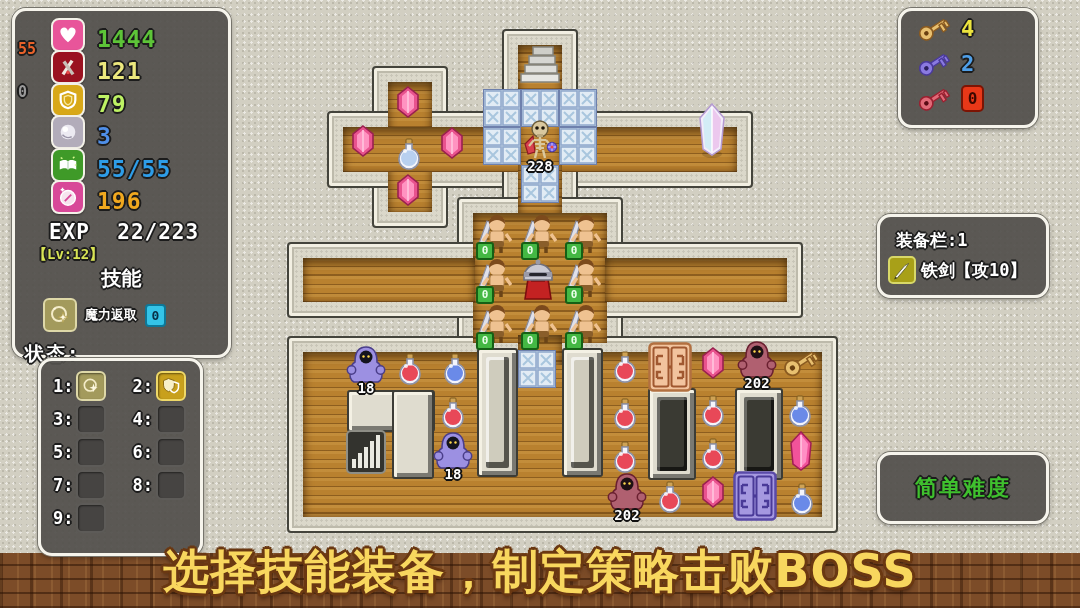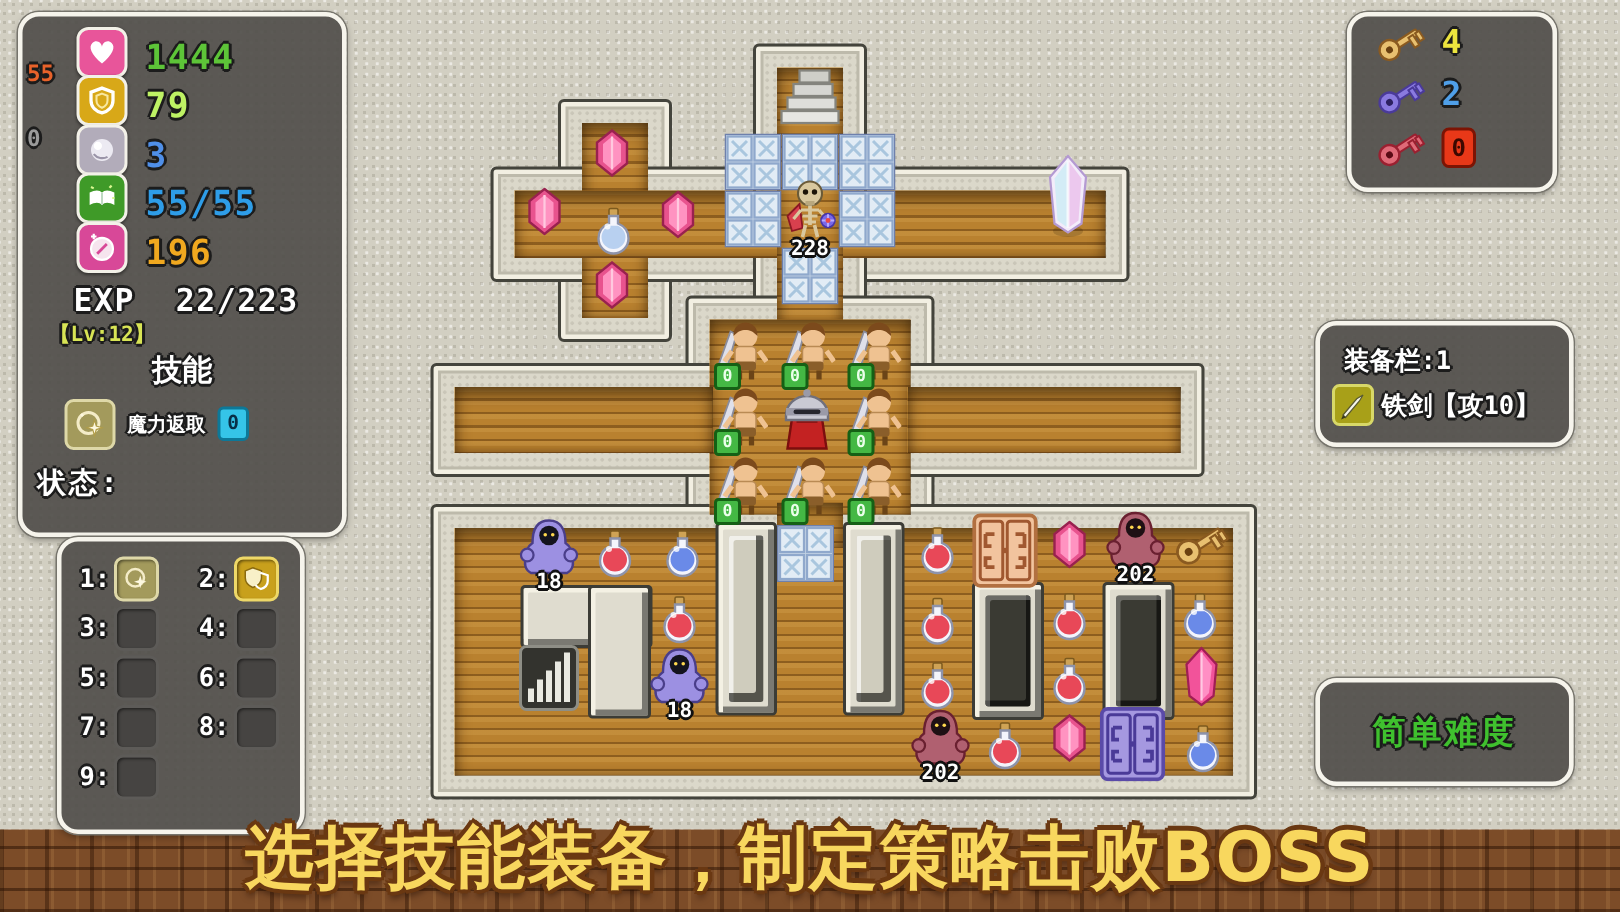--- a/index.html
+++ b/index.html
@@ -512,20 +512,30 @@
     <div style="padding-top:8px">
       <div class="srow">
         <span class="sicon" style="background:#e8559a">
           <svg width="22" height="22" viewBox="0 0 24 24">
               <path d="M12 20 C4 13 2 8 5 5 C8 2 12 5 12 8 C12 5 16 2 19 5 C22 8 20 13 12 20 Z" fill="#ffffff"></path>
             </svg>
         </span>
         <span class="sval px" style="color:#5dc438">1444</span>
       </div>
       <div class="srow">
+        <span class="sicon" style="background:#9a1220">
+          <svg width="22" height="22" viewBox="0 0 24 24">
+              <path d="M5 19 L15 4 L18 6 L8 21 Z" fill="#f0e8e0"></path>
+              <path d="M19 19 L9 5 L6 7 L16 21 Z" fill="#c8c0b8"></path>
+              <circle cx="12" cy="18" r="2" fill="#e84848"></circle>
+            </svg>
+        </span>
+        <span class="sval px" style="color:#ece87e">121</span>
+      </div>
+      <div class="srow">
         <span class="sicon" style="background:#d8a818">
           <svg width="22" height="22" viewBox="0 0 24 24">
               <path d="M12 3 L20 6 V12 C20 17 16 20 12 21 C8 20 4 17 4 12 V6 Z" fill="none" stroke="#ffffff" stroke-width="2.4"></path>
               <path d="M12 7 L16 8.5 V12 C16 14.5 14 16.5 12 17.3 C10 16.5 8 14.5 8 12 V8.5 Z" fill="none" stroke="#f8e8a0" stroke-width="1.5"></path>
             </svg>
         </span>
         <span class="sval px" style="color:#bef264">79</span>
       </div>
       <div class="srow">
         <span class="sicon" style="background:#b2acba">

